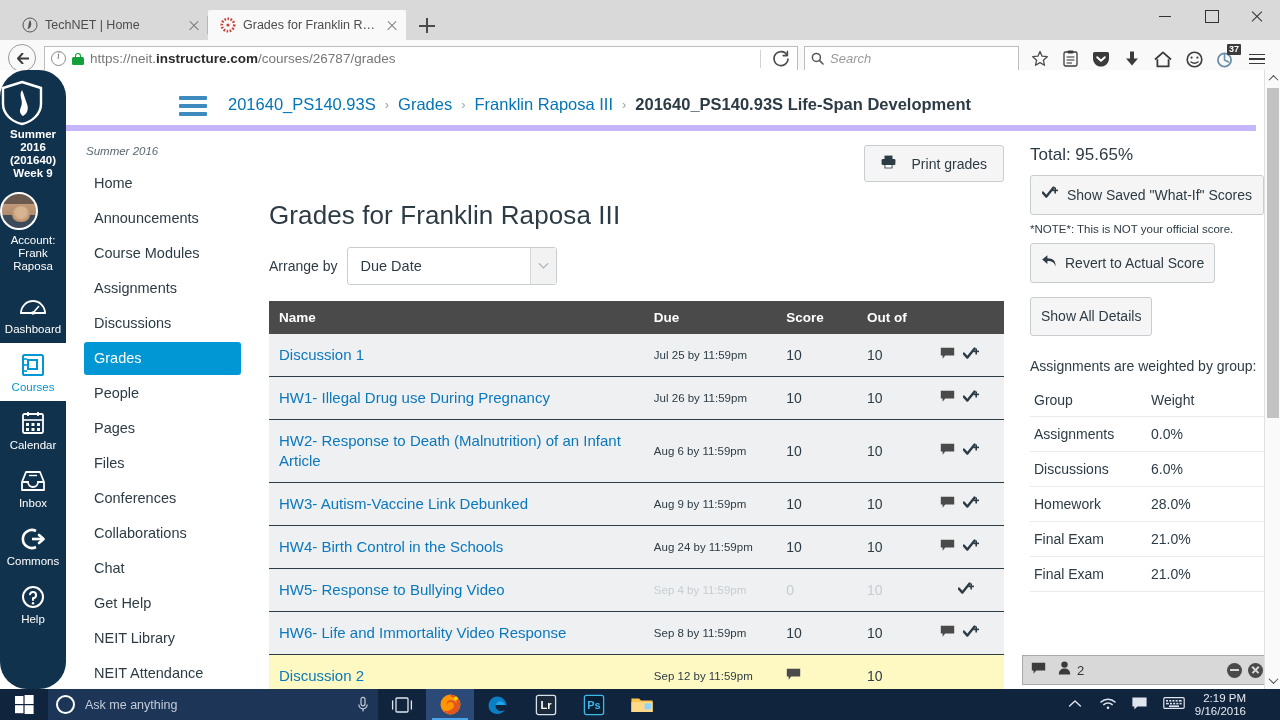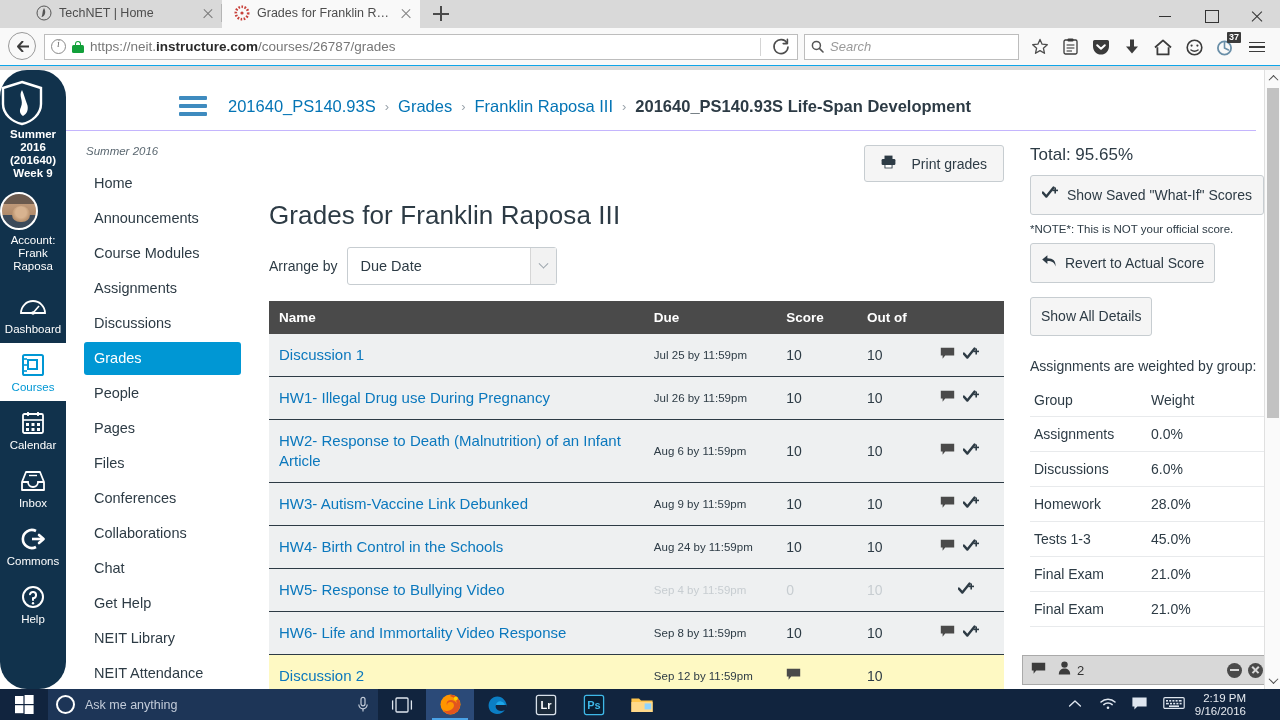--- a/index.html
+++ b/index.html
@@ -7,22 +7,22 @@
     width: 1280px; height: 720px;
     overflow: hidden;
     font-family: "Liberation Sans", sans-serif;
     background: #ffffff;
   }
 
   
   .browser { width: 1280px; height: 689px; background: #d9d9d9; position: relative; }
 
   .tabstrip {
-    height: 28px; background: #d9d9d9;
-    display: flex; align-items: flex-end; padding-left: 24px; position: relative;
+    height: 40px; background: #d9d9d9;
+    display: flex; align-items: flex-end; padding-left: 10px; position: relative;
   }
   .tab {
     height: 30px; width: 198px;
     display: flex; align-items: center; gap: 7px;
     padding: 0 6px 0 12px; font-size: 12px; color: #4d4d4d;
     border-top-left-radius: 2px; border-top-right-radius: 2px;
     position: relative;
   }
   .tab.inactive { background: #d9d9d9; }
   .tab.inactive::after {
@@ -159,21 +159,21 @@
     display: flex; flex-direction: column; align-items: center; gap: 3px;
   }
   .gn-item.active { background: #fff; color: #0097d4; }
   .gn-item .gn-label { font-size: 11.5px; line-height: 12px; }
   .gn-icon { width: 30px; height: 26px; display: block; }
 
   
   .contentwrap { flex: 1; display: flex; flex-direction: column; overflow: hidden; position: relative; background:#fff; }
   .breadcrumbbar {
     height: 48px; display: flex; align-items: center; gap: 0;
-    padding: 0 0 0 110px; border-bottom: 1px solid #c4b5fd; margin: 0 24px 0 0;
+    padding: 0 0 0 110px; border-bottom: 6px solid #c4b5fd; margin: 0 24px 0 0;
     position: relative; flex: 0 0 48px; margin-top: 13px;
   }
   .bc-hamburger {
     position: absolute; left: 110px; top: 11px; width: 34px; height: 24px;
   }
   .bc-hamburger span {
     position: absolute; left: 3px; width: 28px; height: 4px; border-radius: 1px;
     background: #3e8bbf;
   }
   .bc-hamburger span:nth-child(1){ top: 2px; }
@@ -824,24 +824,20 @@
                 <td class="wcol">Assignments</td>
                 <td class="wcol">0.0%</td>
               </tr>
               <tr>
                 <td class="wcol">Discussions</td>
                 <td class="wcol">6.0%</td>
               </tr>
               <tr>
                 <td class="wcol">Homework</td>
                 <td class="wcol">28.0%</td>
-              </tr>
-              <tr>
-                <td class="wcol">Tests 1-3</td>
-                <td class="wcol">45.0%</td>
               </tr>
               <tr>
                 <td class="wcol">Final Exam</td>
                 <td class="wcol">21.0%</td>
               </tr>
               <tr>
                 <td class="wcol">Final Exam</td>
                 <td class="wcol">21.0%</td>
               </tr>
             </tbody>

